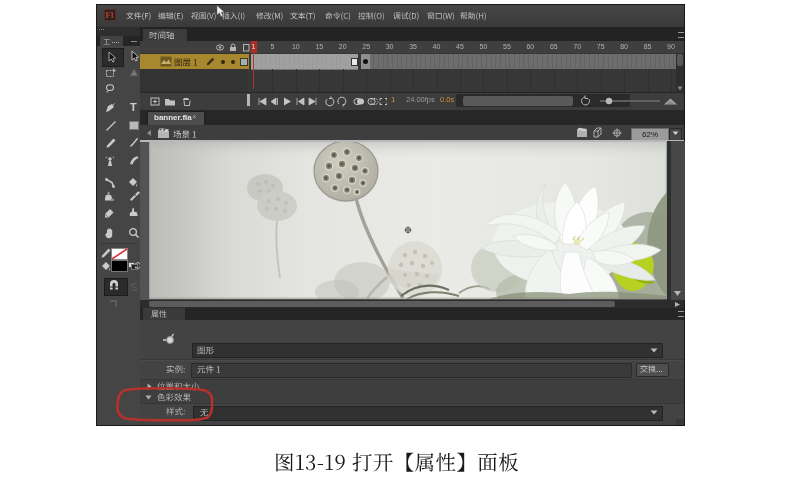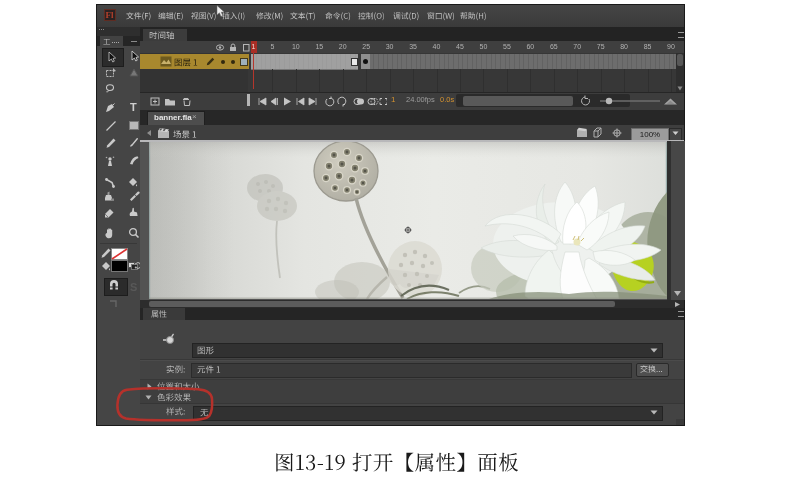--- a/index.html
+++ b/index.html
@@ -384,21 +384,21 @@
       <path d="M0.4 -5.1H3.0V-4.5H0.4ZM1.5 -7.0H2.1V-1.3H1.5ZM0.3 -1.1Q0.6 -1.2 1.1 -1.4Q1.5 -1.5 2.0 -1.7Q2.5 -1.9 3.0 -2.1L3.1 -1.5Q2.4 -1.2 1.8 -0.9Q1.1 -0.7 0.5 -0.5ZM3.2 -6.7H6.7V-6.1H3.2ZM7.4 -4.4H8.0Q8.0 -4.4 8.0 -4.3Q8.0 -4.3 8.0 -4.2Q8.0 -4.1 8.0 -4.1Q7.9 -3.0 7.8 -2.2Q7.8 -1.4 7.7 -0.9Q7.6 -0.4 7.5 -0.1Q7.4 0.2 7.3 0.3Q7.2 0.5 7.1 0.5Q6.9 0.6 6.7 0.6Q6.6 0.6 6.3 0.6Q6.1 0.6 5.8 0.6Q5.8 0.5 5.8 0.3Q5.7 0.1 5.7 -0.0Q5.9 0.0 6.1 0.0Q6.4 0.0 6.5 0.0Q6.6 0.0 6.6 0.0Q6.7 -0.0 6.8 -0.1Q6.9 -0.2 7.0 -0.7Q7.1 -1.1 7.2 -2.0Q7.3 -2.8 7.4 -4.3ZM3.5 -3.7Q3.5 -3.8 3.4 -3.9Q3.4 -4.0 3.3 -4.1Q3.3 -4.2 3.2 -4.3Q3.4 -4.3 3.6 -4.4Q3.8 -4.5 4.1 -4.7Q4.2 -4.8 4.5 -5.0Q4.7 -5.2 5.1 -5.4Q5.4 -5.7 5.8 -6.0Q6.1 -6.3 6.4 -6.6V-6.7L6.7 -6.8L7.2 -6.4Q6.4 -5.7 5.5 -5.1Q4.7 -4.4 3.9 -4.0V-4.0Q3.9 -4.0 3.9 -4.0Q3.8 -3.9 3.7 -3.9Q3.6 -3.8 3.6 -3.8Q3.5 -3.7 3.5 -3.7ZM3.5 -3.7V-4.2L3.9 -4.4H7.6L7.6 -3.8H4.2Q3.9 -3.8 3.7 -3.8Q3.5 -3.7 3.5 -3.7ZM6.2 -4.1 6.8 -3.9Q6.4 -2.4 5.6 -1.2Q4.8 -0.1 3.7 0.7Q3.7 0.6 3.6 0.5Q3.5 0.5 3.4 0.4Q3.3 0.3 3.2 0.3Q4.4 -0.4 5.1 -1.5Q5.8 -2.6 6.2 -4.1ZM4.9 -4.0 5.5 -3.9Q5.2 -3.1 4.7 -2.4Q4.2 -1.7 3.5 -1.2Q3.5 -1.3 3.4 -1.3Q3.3 -1.4 3.2 -1.5Q3.1 -1.5 3.1 -1.6Q3.7 -2.0 4.2 -2.6Q4.7 -3.3 4.9 -4.0Z M10.6 -5.4V-4.9H14.9V-5.4ZM10.6 -6.4V-5.9H14.9V-6.4ZM9.9 -6.8H15.6V-4.5H9.9ZM9.0 -3.9H16.5V-3.4H9.0ZM10.8 -2.5V-1.7H14.8V-2.5ZM10.1 -2.9H15.4V-1.2H10.1ZM12.4 -1.5H13.1V0.1Q13.1 0.3 13.0 0.4Q12.9 0.5 12.7 0.6Q12.6 0.7 12.3 0.7Q12.0 0.7 11.5 0.7Q11.5 0.6 11.4 0.4Q11.4 0.3 11.3 0.2Q11.5 0.2 11.7 0.2Q11.9 0.2 12.1 0.2Q12.2 0.2 12.3 0.2Q12.4 0.2 12.4 0.1Q12.4 0.1 12.4 0.0ZM13.8 -0.6 14.2 -0.9Q14.6 -0.8 15.0 -0.6Q15.4 -0.4 15.8 -0.2Q16.2 -0.0 16.5 0.1L16.0 0.6Q15.8 0.4 15.4 0.2Q15.0 -0.0 14.6 -0.2Q14.2 -0.4 13.8 -0.6ZM11.0 -1.0 11.6 -0.7Q11.3 -0.5 10.9 -0.3Q10.5 -0.0 10.1 0.2Q9.7 0.4 9.3 0.5Q9.3 0.5 9.2 0.4Q9.1 0.3 9.0 0.2Q8.9 0.1 8.9 0.1Q9.2 -0.0 9.6 -0.2Q10.0 -0.4 10.4 -0.6Q10.7 -0.8 11.0 -1.0ZM12.2 -4.3 12.7 -4.5Q12.9 -4.3 13.0 -4.1Q13.1 -3.9 13.2 -3.7L12.6 -3.5Q12.6 -3.7 12.4 -3.9Q12.3 -4.1 12.2 -4.3Z M19.7 0.0V-0.6H21.0V-5.3H19.9V-5.8Q20.3 -5.9 20.7 -6.0Q21.0 -6.1 21.2 -6.2H21.8V-0.6H23.1V0.0Z" fill="#cfcfcf"></path>
     </svg>
     <svg class="abs" style="left:576px;top:127px" width="50" height="12" viewBox="0 0 50 12">
 <rect x="1" y="3" width="10" height="7" fill="#b0b0b0"></rect>
       <path d="M1 3 L2.8 0.8 L11 2 L9.3 4.2 Z" fill="#cfcfcf"></path>
 <path d="M18 10 V4 l3 -3 h4 v6 l-3 3 z" fill="none" stroke="#b0b0b0"></path>
       <path d="M18 4 h4 v6 M22 4 l3 -3" stroke="#b0b0b0" fill="none"></path>
 <circle cx="41" cy="6" r="3.2" fill="none" stroke="#b0b0b0"></circle>
       <path d="M41 1.5 v9 M36.5 6 h9" stroke="#b0b0b0"></path>
     </svg>
-    <div class="abs" style="left:631px;top:127.5px;width:36px;height:11px;background:#9b9b9b;border:1px solid #6e6e6e;font-size:8px;color:#1a1a1a;text-align:center;line-height:11px;">100%</div>
+    <div class="abs" style="left:631px;top:127.5px;width:36px;height:11px;background:#9b9b9b;border:1px solid #6e6e6e;font-size:8px;color:#1a1a1a;text-align:center;line-height:11px;">62%</div>
     <div class="abs" style="left:669px;top:127.5px;width:11px;height:11px;background:#454545;border:1px solid #2a2a2a;"></div>
     <svg class="abs" style="left:671.5px;top:131px" width="7" height="5" viewBox="0 0 7 5">
       <path d="M0.5 0.5 h6 L3.5 4 Z" fill="#cfcfcf"></path>
     </svg>
     <div class="abs" style="left:140px;top:141px;width:544px;height:159px;background:#535353;"></div>
     <div class="abs" style="left:140px;top:139.5px;width:544px;height:2.5px;background:#b8b8ba;"></div>
     <svg class="abs" style="left:149px;top:142px" width="518" height="157" viewBox="0 0 518 157">
 <defs>
 <linearGradient id="bg" x1="0" y1="0" x2="1" y2="0">
  <stop offset="0" stop-color="#c2c3bf"></stop>

